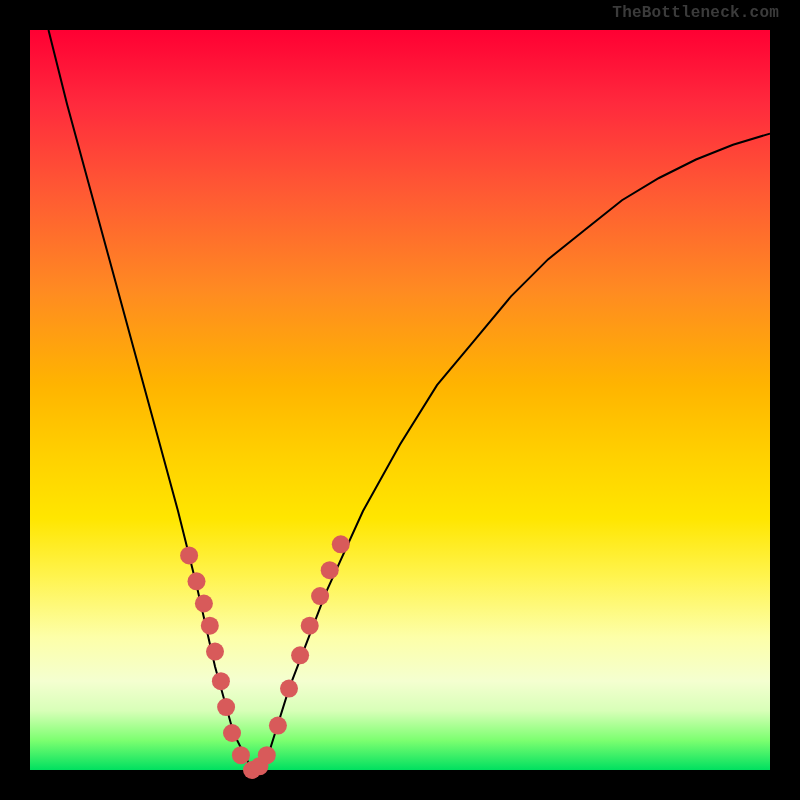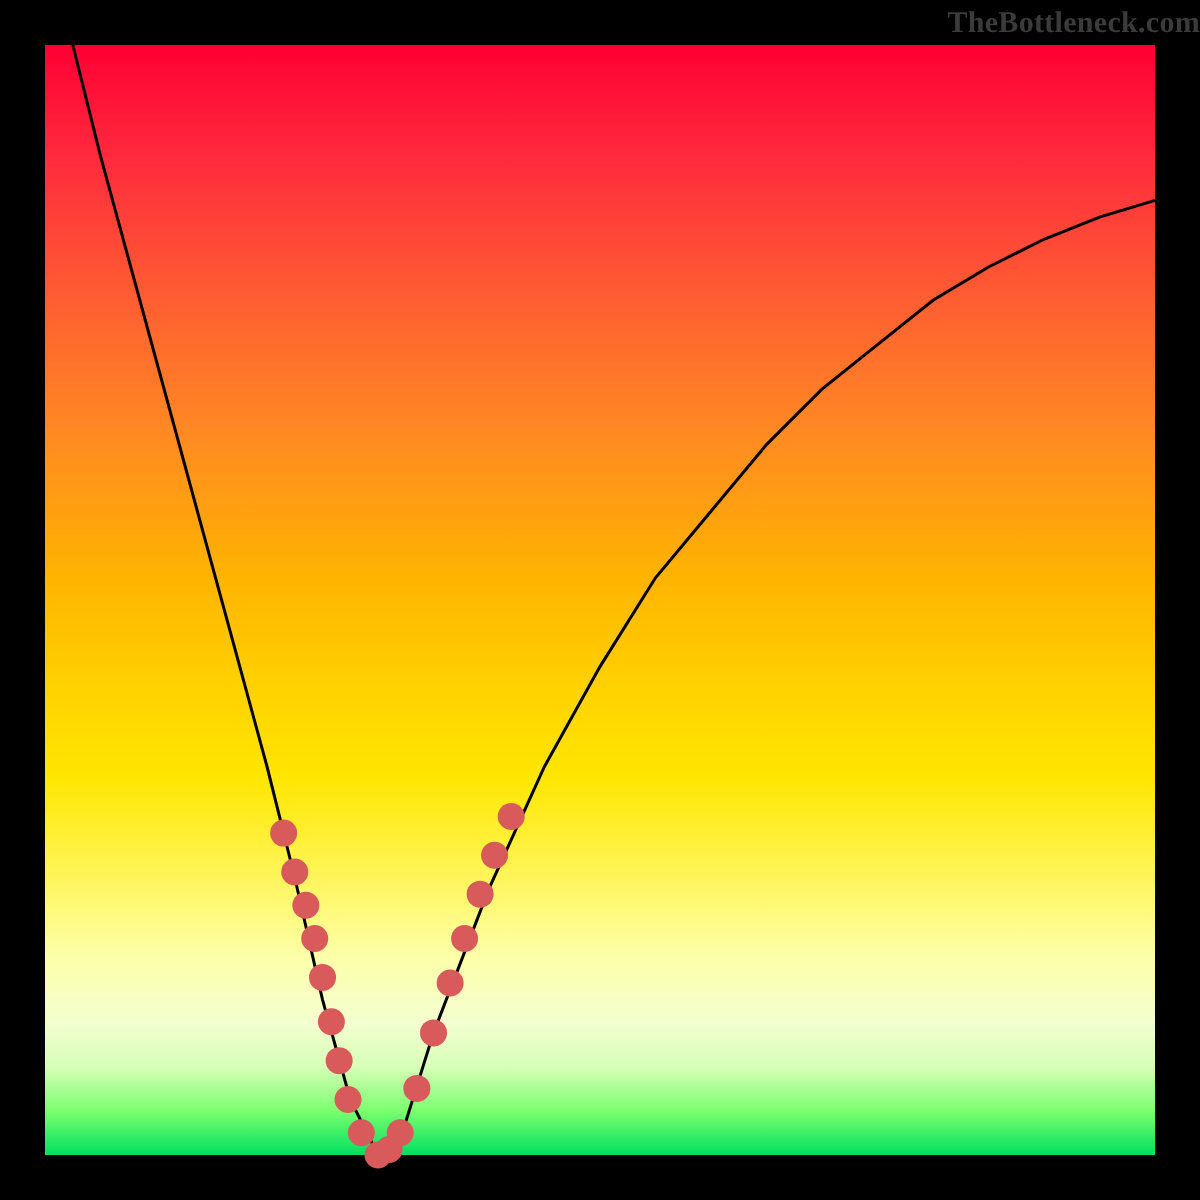--- a/index.html
+++ b/index.html
@@ -27,23 +27,23 @@
       #fff450 74%,
       #fdffa8 82%,
       #f4ffd0 88%,
       #d8ffb8 92%,
       #7cff70 96%,
       #00e060 100%);
   }
   .watermark {
     position: absolute;
     top: 4px;
-    right: 0;
-    font-family: Liberation Serif, serif;
-    font-size: 20px;
+    right: 21px;
+    font-family: Liberation Mono, monospace;
+    font-size: 16px;
     font-weight: 600;
     color: #3b3b3b;
     letter-spacing: 0.2px;
     z-index: 50;
     user-select: none;
   }
   svg.overlay {
     position: absolute;
     left: 0; top: 0;
     width: 740px; height: 740px;

